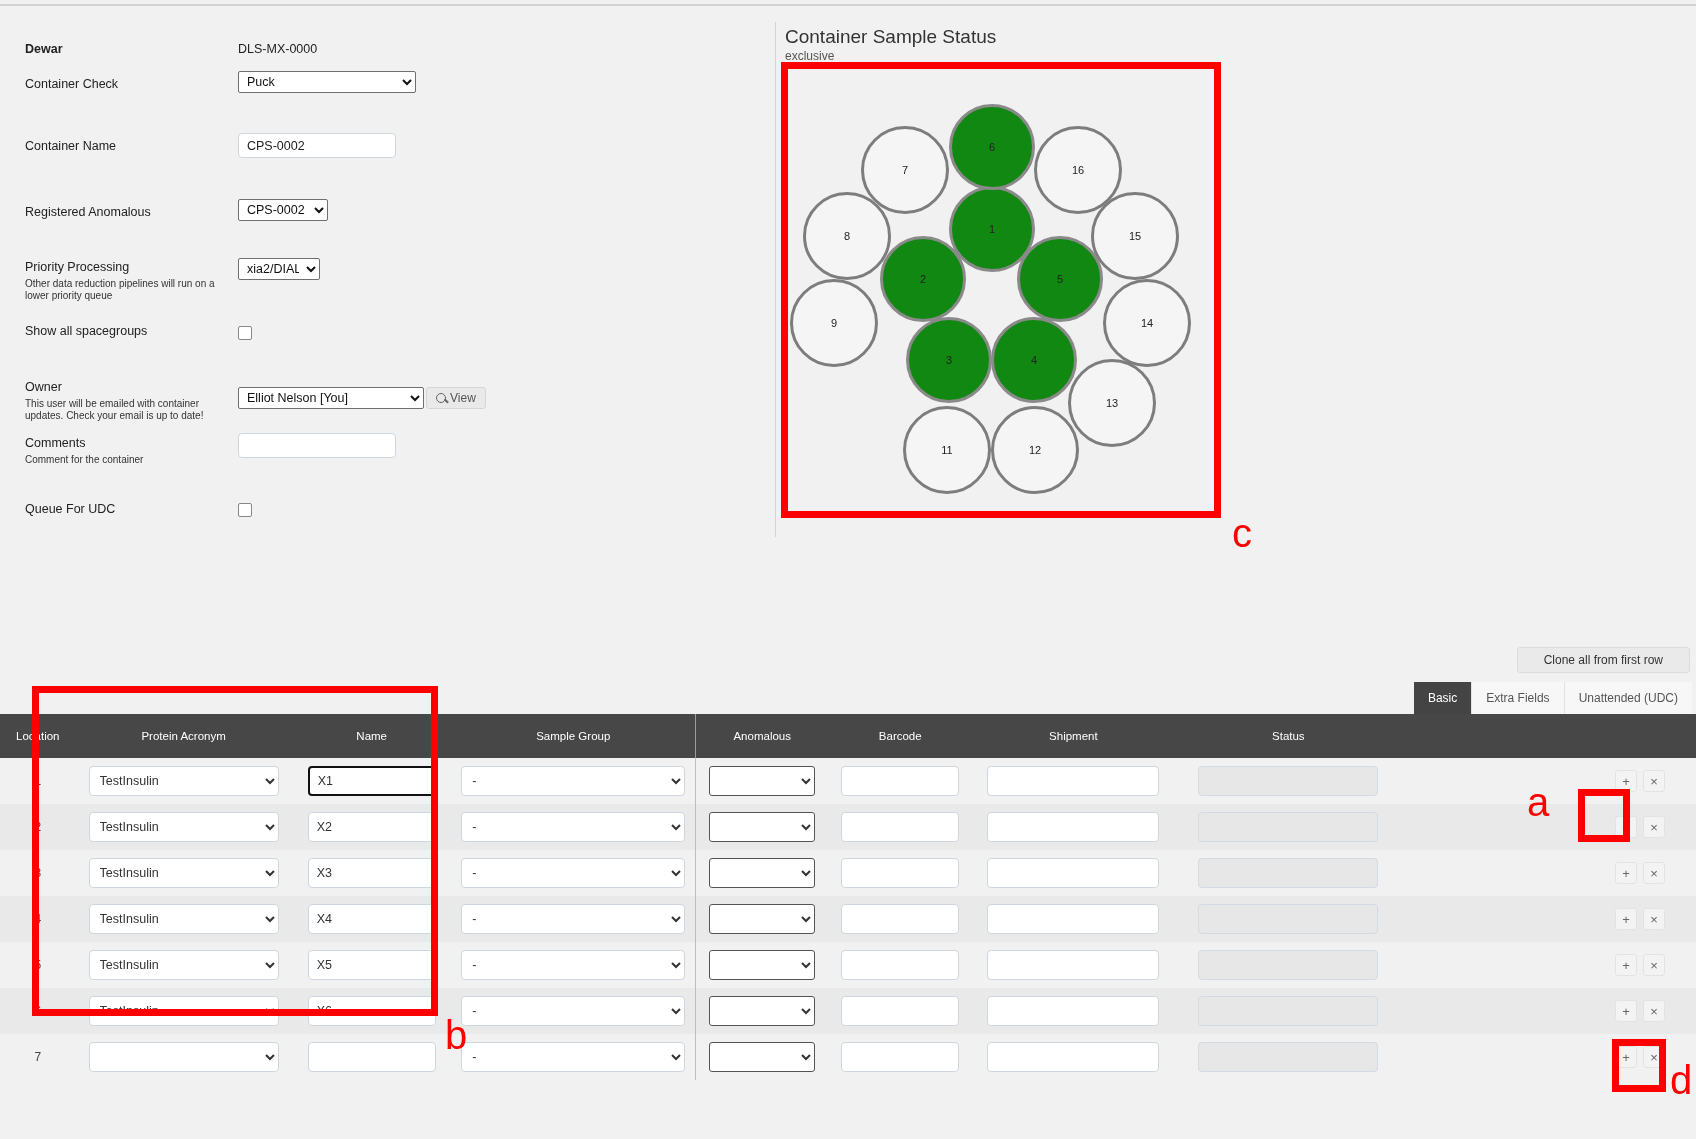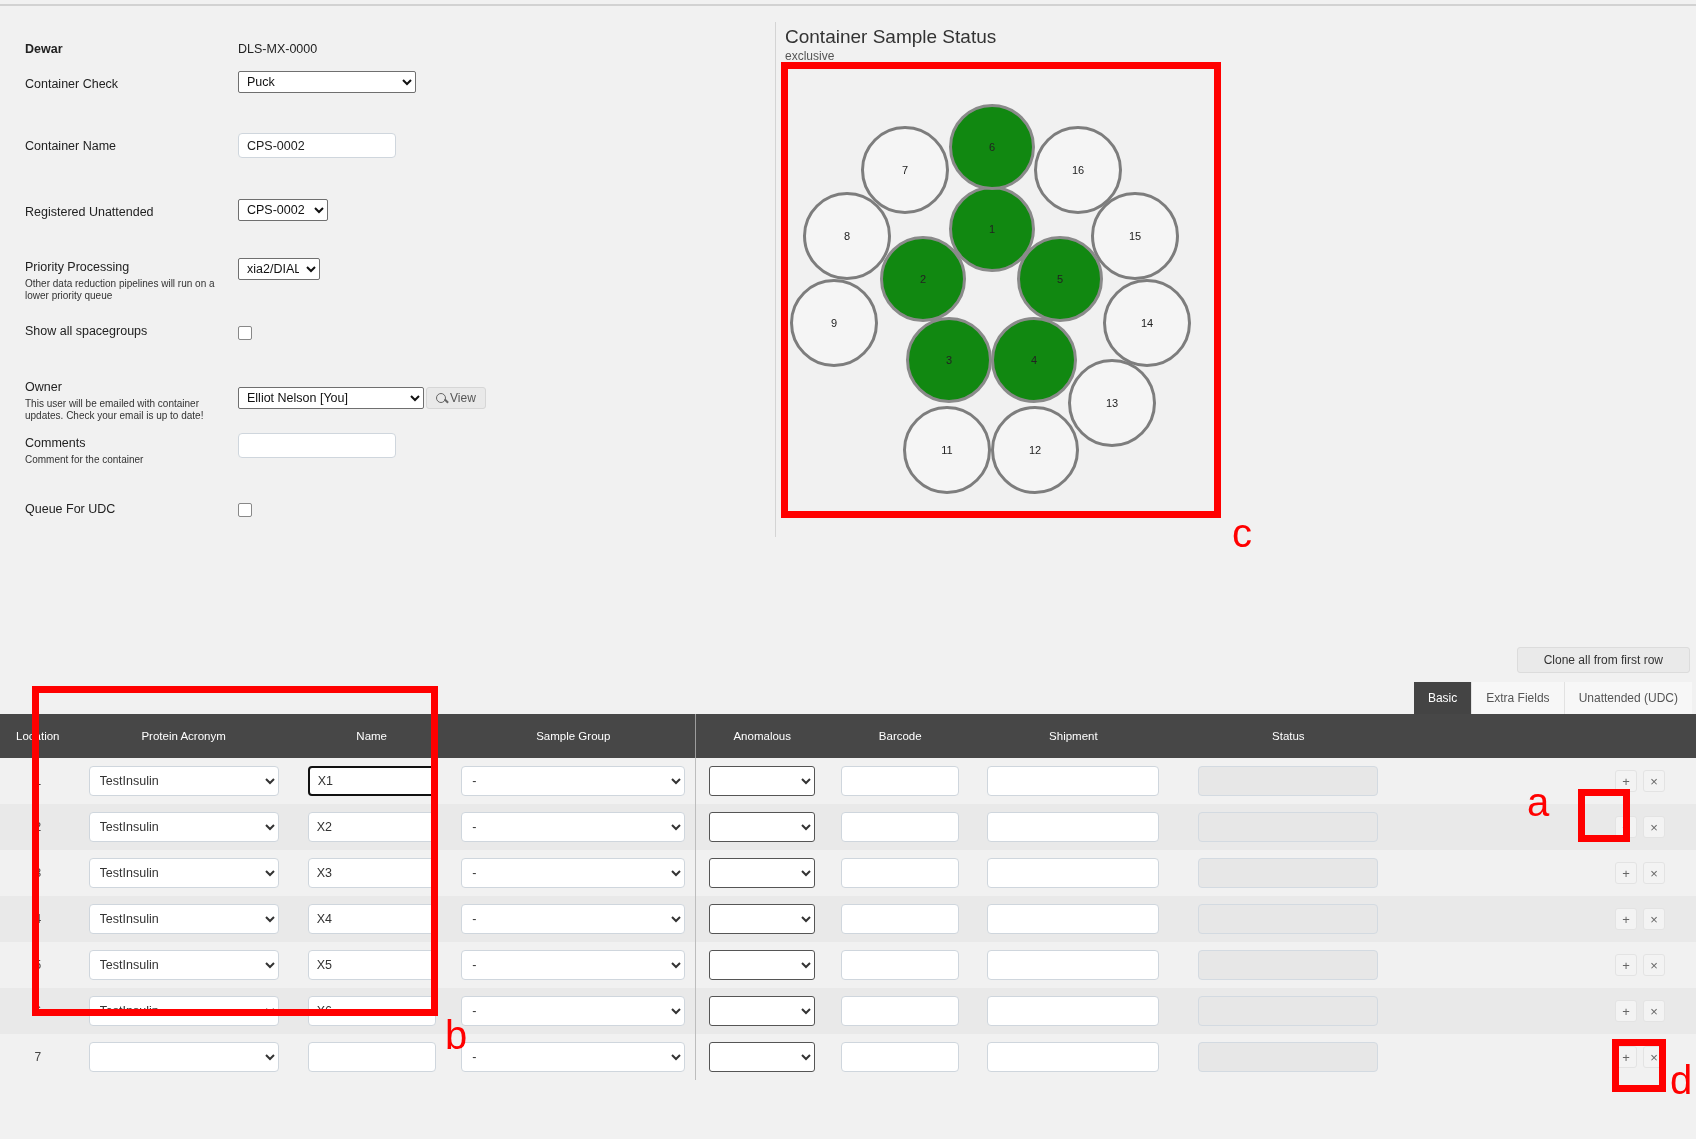--- a/index.html
+++ b/index.html
@@ -149,21 +149,21 @@
     </div>
 
     <div class="frow" style="height:66px">
       <div class="flabel" style="top:20px">Container Name</div>
       <div class="fval" style="top:14px">
         <input class="txt" style="width: 158px;" value="CPS-0002">
       </div>
     </div>
 
     <div class="frow" style="height:59px">
-      <div class="flabel" style="top:20px">Registered Unattended</div>
+      <div class="flabel" style="top:20px">Registered Anomalous</div>
       <div class="fval" style="top:14px">
         <select class="sel" style="width:90px">
           <option>CPS-0002</option>
         </select>
       </div>
     </div>
 
     <div class="frow" style="height:60px">
       <div class="flabel" style="top:16px; width:200px">
         <span>Priority Processing</span>

